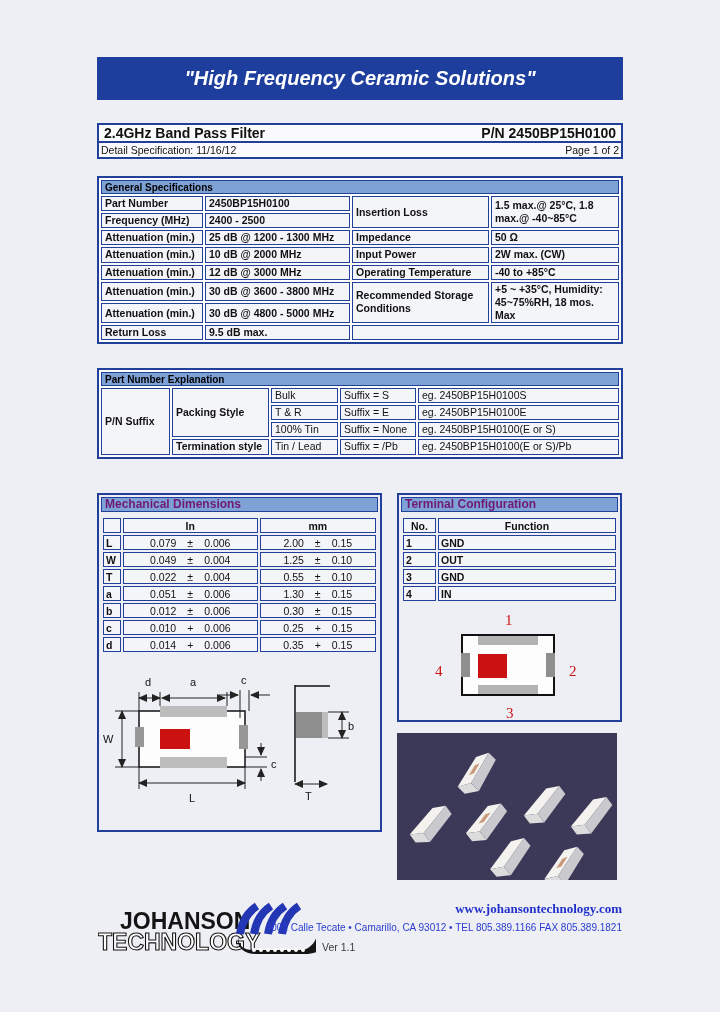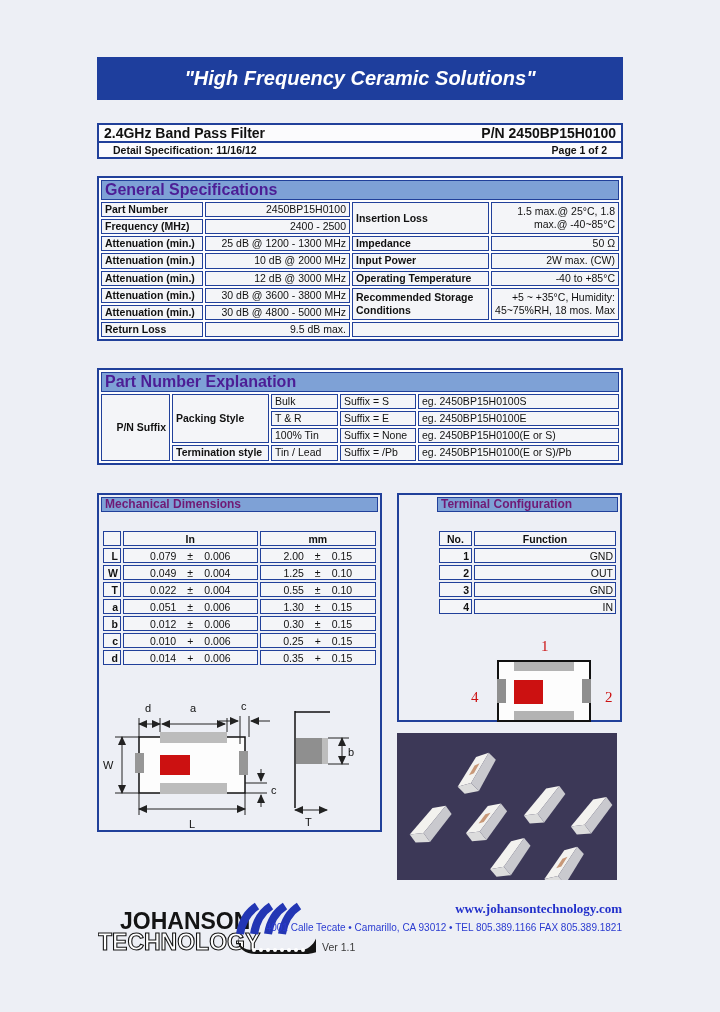--- a/index.html
+++ b/index.html
@@ -9,41 +9,41 @@
   .banner { position:absolute; left:97px; top:57px; width:526px; height:43px;
             background:#1e3e9d; color:#fff; font-style:italic; font-weight:bold;
             font-size:20px; text-align:center; line-height:43px; }
 
   .tbar { position:absolute; left:97px; top:123px; width:526px; background:#fbfbfd;
           border:2px solid #21409a; }
   .tbar-row1 { display:flex; justify-content:space-between; align-items:center;
                height:18px; border-bottom:2px solid #21409a; padding:0 5px;
                font-weight:bold; font-size:14px; }
   .tbar-row2 { display:flex; justify-content:space-between; align-items:center;
-               height:14px; padding:0 14px; font-size:10.5px;font-weight:bold; }
+               height:14px; padding:0 2px; font-size:10.5px; }
 
   table.blk { border-collapse:separate; border-spacing:2px; border:2px solid #21409a;
               background:#fdfdfe; }
-  table.blk th.bar { background:#7ea1d6; border:1px solid #21409a; font-size:16px;
-              text-align:left; padding:0 3px; height:14px; color:#4c1d95; }
+  table.blk th.bar { background:#7ea1d6; border:1px solid #21409a; font-size:10px;
+              text-align:left; padding:0 3px; height:14px; color:#000000; }
   table.blk td { border:1px solid #21409a; background:#f4f5f8; font-size:10.5px;
               height:15px; padding:0 3px; line-height:1.25; }
   td.lbl { font-weight:bold; }
-  td.ctr { text-align:right; }
+  td.ctr { text-align:left;font-weight:bold; }
   td.ghost { border:none; background:transparent; }
 
   .gen-table { position:absolute; left:97px; top:176px; width:526px; }
   .pn-table  { position:absolute; left:97px; top:368px; width:526px; }
 
   .box { position:absolute; border:2px solid #21409a; background:transparent; }
   .mech-box { left:97px; top:493px; width:285px; height:339px; }
-  .term-box { left:397px; top:493px; width:225px; height:229px;padding-left:36px; }
+  .term-box { left:397px; top:493px; width:225px; height:229px; }
   .bar-hdr { margin:2px 2px 0 2px; height:15px; background:#7ea1d6; border:1px solid #21409a;
              font-weight:bold; font-size:12px; padding:0 3px; line-height:13px; color:#701a75; }
-  .inner-table { width:calc(100% - 4px); margin:17px 2px; border-collapse:separate; border-spacing:2px; }
+  .inner-table { width:calc(100% - 4px); margin:4px 2px; border-collapse:separate; border-spacing:2px; }
   .inner-table td, .inner-table th.sub { border:1px solid #21409a; background:#f4f5f8;
              font-size:10.5px; height:15px; padding:0 2px; }
   .inner-table th.sub { font-weight:bold; text-align:center; }
   .tol { display:flex; justify-content:center; gap:11px;text-align:right; }
 
   .photo { position:absolute; left:397px; top:733px; width:220px; height:147px; }
 
   .logo { position:absolute; left:98px; top:898px; }
   .site  { position:absolute; right:98px; top:901px; font-weight:bold; font-size:13px; color:#2230cb;font-family:Liberation Serif, serif; }
   .addr  { position:absolute; right:98px; top:922px; font-size:10px; color:#2a3bd0; white-space:nowrap; }

